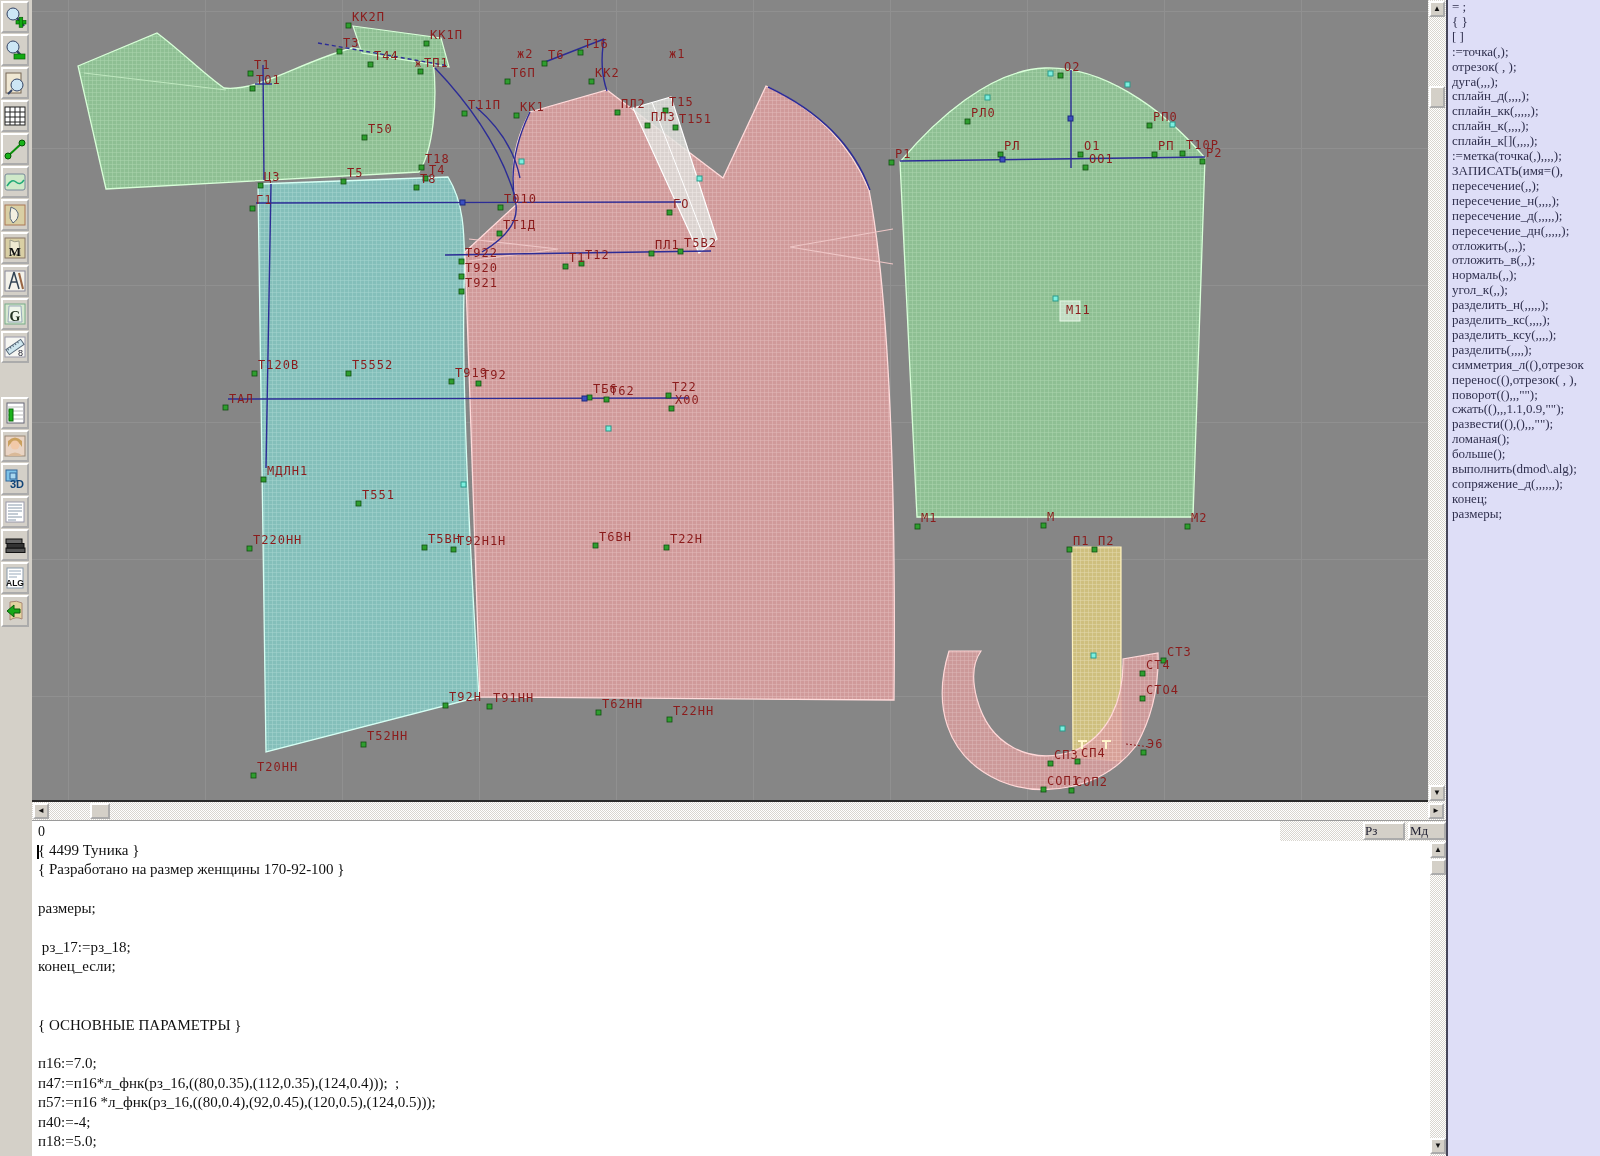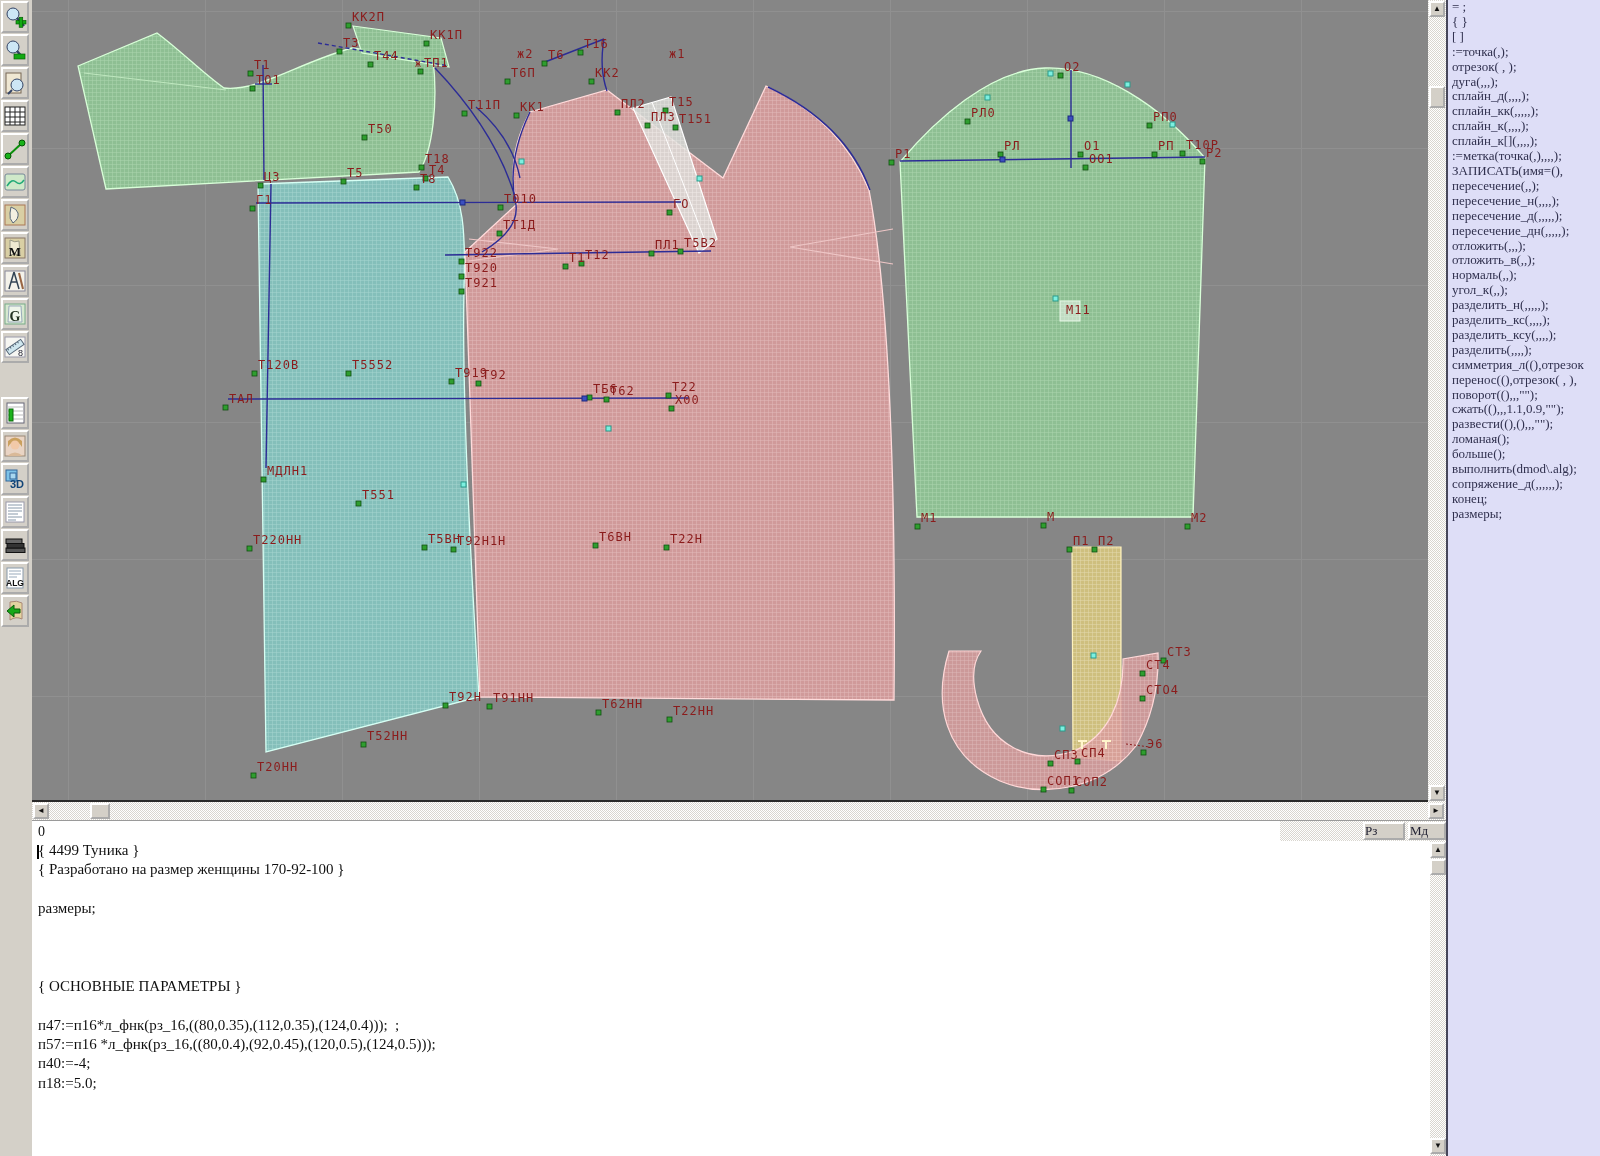--- a/index.html
+++ b/index.html
@@ -502,24 +502,27 @@
     <div id="btn-md" class="mini-btn">Мд</div>
   </div>
 
   <div id="editor">
     <div id="editor-lines">
         <div class="eline">{ 4499 Туника }</div>
         <div class="eline">{ Разработано на размер женщины 170-92-100 }</div>
         <div class="eline">&nbsp;</div>
         <div class="eline">размеры;</div>
         <div class="eline">&nbsp;</div>
+        <div class="eline"> рз_17:=рз_18;</div>
+        <div class="eline">конец_если;</div>
         <div class="eline">&nbsp;</div>
         <div class="eline">&nbsp;</div>
         <div class="eline">{ ОСНОВНЫЕ ПАРАМЕТРЫ }</div>
         <div class="eline">&nbsp;</div>
+        <div class="eline">п16:=7.0;</div>
         <div class="eline">п47:=п16*л_фнк(рз_16,((80,0.35),(112,0.35),(124,0.4)));  ;</div>
         <div class="eline">п57:=п16 *л_фнк(рз_16,((80,0.4),(92,0.45),(120,0.5),(124,0.5)));</div>
         <div class="eline">п40:=-4;</div>
         <div class="eline">п18:=5.0;</div>
       </div>
     <div id="cursor"></div>
   </div>
 
   <div id="vscroll-editor" class="sb-track">
     <div class="sb-btn" style="left:0;top:1px;">▲</div>

